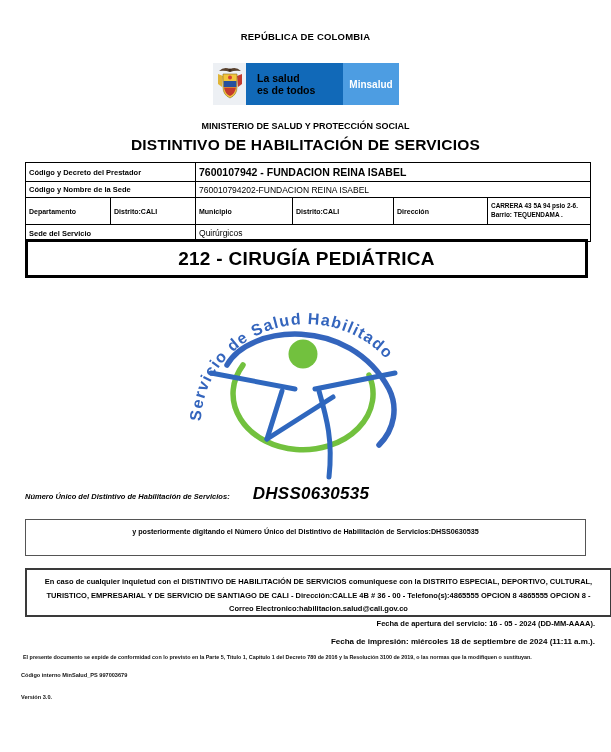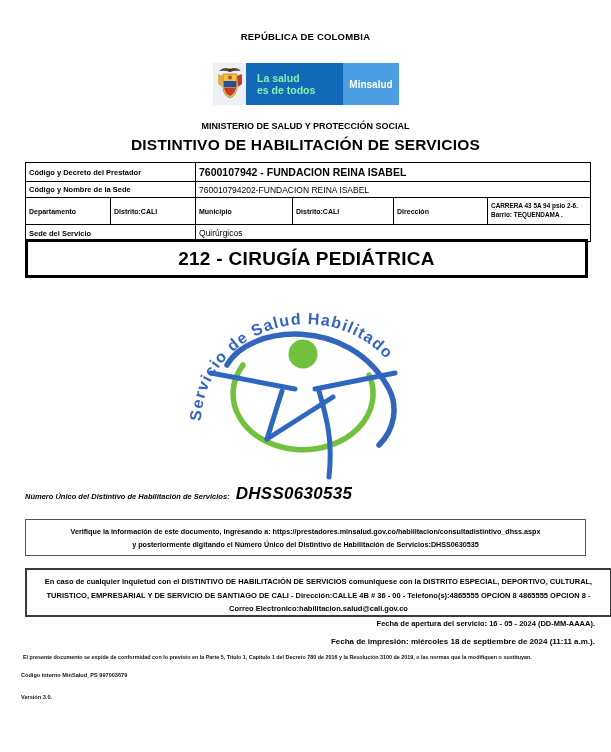--- a/index.html
+++ b/index.html
@@ -14,21 +14,21 @@
   .ctr{text-align:center;width:100%;left:0;}
 
   
   .republic{top:31px;font-size:9.5px;letter-spacing:.2px;}
   .ministry{top:121px;font-size:9px;}
   .doc-title{top:136px;font-size:15.5px;letter-spacing:.2px;}
 
   
   .logobar{left:213px;top:63px;height:42px;display:flex;}
   .crest-box{width:33px;background:#edf0f4;display:flex;align-items:center;justify-content:center;}
-  .slogan-box{width:97px;background:#1169b8;color:#86efac;display:flex;flex-direction:column;justify-content:center;padding-left:11px;box-sizing:border-box;}
+  .slogan-box{width:97px;background:#1169b8;color:#000000;display:flex;flex-direction:column;justify-content:center;padding-left:11px;box-sizing:border-box;}
   .slogan-box div{font-size:10.5px;font-weight:bold;line-height:1.15;}
   .brand-box{width:56px;background:#4d9de2;color:#fff;display:flex;align-items:center;justify-content:center;font-size:10px;font-weight:bold;}
 
   
   table.ptable{left:25px;top:162px;position:absolute;border-collapse:collapse;table-layout:fixed;width:565px;}
   table.ptable td{border:1px solid #000;padding:1px 3px;vertical-align:middle;overflow:hidden;}
   .lab{font-size:7.5px;font-weight:bold;}
   .lab-sm{font-size:7px;font-weight:bold;}
   .val-lg{font-size:10.5px;font-weight:bold;}
   .val-md{font-size:8.5px;font-weight:normal;}
@@ -38,21 +38,21 @@
   
   .banner{left:25px;top:239px;width:557px;height:33px;border:3px solid #000;
     display:flex;align-items:center;justify-content:center;font-size:19px;font-weight:bold;letter-spacing:.3px;}
 
   
   .seal{left:181px;top:299px;}
 
   
   .dhss-line{left:25px;top:484px;white-space:nowrap;}
   .dhss-label{font-size:7.5px;font-weight:bold;font-style:italic;}
-  .dhss-number{font-size:17px;font-weight:bold;font-style:italic;margin-left:6px;letter-spacing:.3px;}
+  .dhss-number{font-size:17px;font-weight:bold;font-style:italic;margin-left:23px;letter-spacing:.3px;}
 
   
   .verify-box{left:25px;top:519px;width:559px;height:30px;border:1px solid #555;
     font-size:7.2px;font-weight:bold;text-align:center;padding-top:5px;line-height:1.85;}
   .contact-box{left:25px;top:568px;width:555px;height:40px;border:2px solid #3a3a3a;
     font-size:7.5px;font-weight:bold;text-align:center;padding:5px 14px 0 14px;line-height:1.8;}
 
   
   .fecha1{right:16px;top:619px;font-size:7.5px;font-weight:bold;text-align:right;}
   .fecha2{right:16px;top:637px;font-size:8px;font-weight:bold;text-align:right;}
@@ -150,21 +150,20 @@
       <textPath href="#arcpath" startOffset="2">Servicio de Salud Habilitado</textPath>
     </text>
   </svg>
 </div>
 
 <div class="abs dhss-line">
   <span class="dhss-label">Número Único del Distintivo de Habilitación de Servicios:</span><span class="dhss-number">DHSS0630535</span>
 </div>
 
 <div class="abs verify-box">
-  <div>Verifique la información de este documento, ingresando a: https://prestadores.minsalud.gov.co/habilitacion/consultadistintivo_dhss.aspx</div>
   <div>y posteriormente digitando el Número Único del Distintivo de Habilitación de Servicios:DHSS0630535</div>
 </div>
 
 <div class="abs contact-box">
   <div>En caso de cualquier inquietud con el DISTINTIVO DE HABILITACIÓN DE SERVICIOS comuniquese con la DISTRITO ESPECIAL, DEPORTIVO, CULTURAL, TURISTICO, EMPRESARIAL Y DE SERVICIO DE SANTIAGO DE CALI - Dirección:CALLE 4B # 36 - 00 - Telefono(s):4865555 OPCION 8 4865555 OPCION 8 - Correo Electronico:habilitacion.salud@cali.gov.co</div>
 </div>
 
 <div class="abs fecha1">Fecha de apertura del servicio: 16 - 05 - 2024 (DD-MM-AAAA).</div>
 <div class="abs fecha2">Fecha de impresión: miércoles 18 de septiembre de 2024 (11:11 a.m.).</div>
 <div class="abs legal">El presente documento se expide de conformidad con lo previsto en la Parte 5, Titulo 1, Capitulo 1 del Decreto 780 de 2016 y la Resolución 3100 de 2019, o las normas que la modifiquen o sustituyan.</div>

